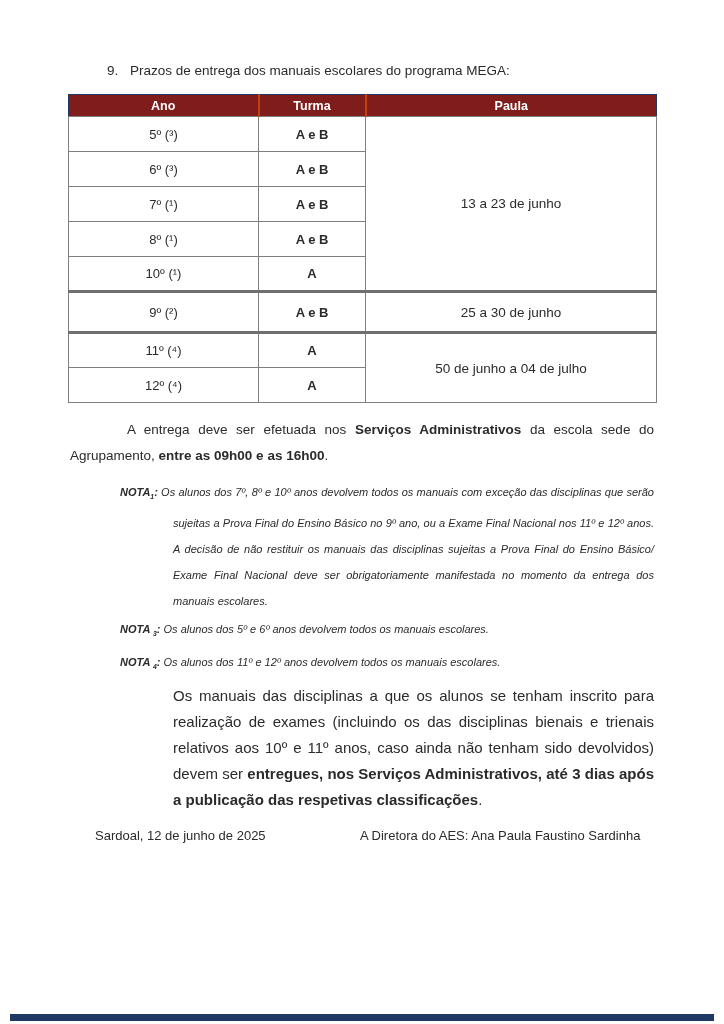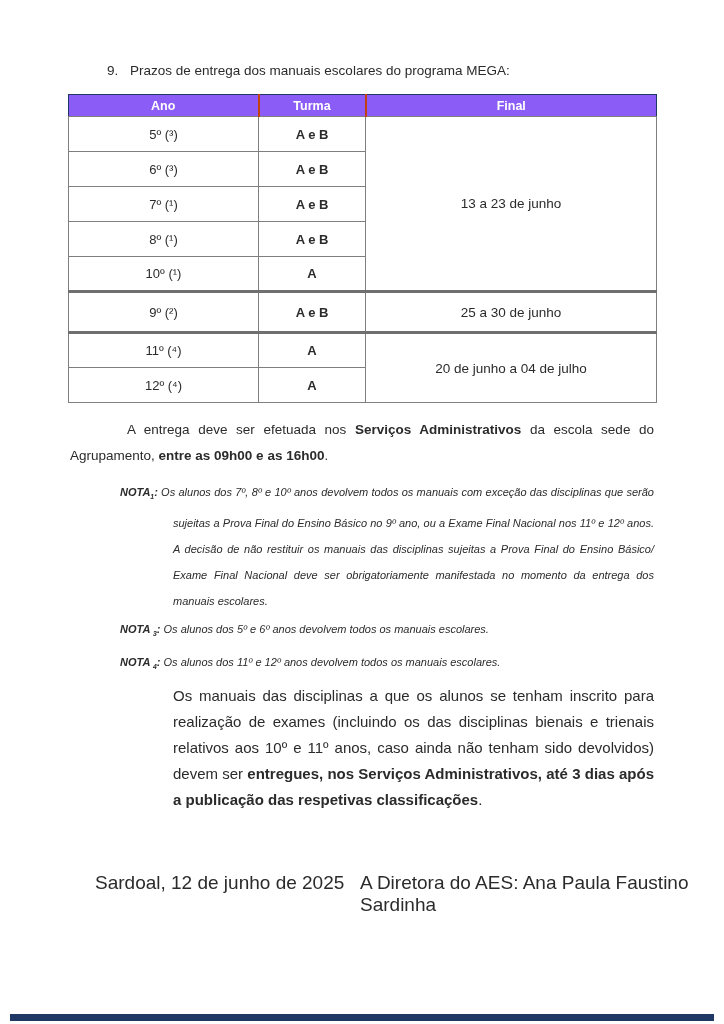--- a/index.html
+++ b/index.html
@@ -8,21 +8,21 @@
     position:relative; width:724px; height:1024px; background:#ffffff;
     font-family:"Liberation Sans", sans-serif; color:#2b2b2b; overflow:hidden;
   }
   
   .heading { margin:62px 68px 0 107px; font-size:13.5px; line-height:18px; }
   .hnum { display:inline-block; width:23px; }
   
   table.mega { border-collapse:collapse; margin:14px 0 0 68px; table-layout:fixed; }
   table.mega th, table.mega td { border:1px solid #7f7f7f; text-align:center; vertical-align:middle; }
   table.mega th {
-    background:#8b5cf6; color:#ffffff; font-size:12.5px; font-weight:bold;
+    background:#7f1d1d; color:#ffffff; font-size:12.5px; font-weight:bold;
     height:22px; border-color:#1f3864; border-bottom-color:#7f7f7f;
   }
   table.mega th + th { border-left:2px solid #c2410c; }
   col.c-ano { width:190px; } col.c-turma { width:107px; } col.c-data { width:291px; }
   td.ano { font-size:13px; height:35px; }
   td.turma { font-size:13px; font-weight:bold; }
   td.dcell { font-size:13.5px; }
   tr.grp td { border-top:3px solid #6f6f6f; }
   tr.r9 td.ano { height:41px; }
   
@@ -35,21 +35,21 @@
     margin:0 70px 2px 120px; padding-left:53px; text-indent:-53px;
     font-size:11px; line-height:26px; text-align:justify;font-style:italic;
   }
   .nota.gap { }
   .para2 {
     margin:2px 70px 0 173px; font-size:15px; line-height:26px; text-align:justify;
   }
   .b { font-weight:bold; }
   .sub { vertical-align:sub; font-size:0.62em; }
   
-  .footer { position:absolute; top:872px; left:0; width:724px; height:20px; font-size:19px; }
+  .footer { position:absolute; top:828px; left:0; width:724px; height:20px; font-size:13px; }
   .footer .place { position:absolute; left:95px; }
   .footer .sig { position:absolute; left:360px; }
   .bottom-bar { position:absolute; left:10px; right:10px; bottom:3px; height:7px; background:#1f3864; }
 </style>
 </head>
 <body>
 
 <div class="page">
 
   <div class="heading">
@@ -59,21 +59,21 @@
   <table class="mega">
     <colgroup>
         <col class="c-ano">
         <col class="c-turma">
         <col class="c-data">
       </colgroup>
     <thead>
       <tr>
         <th>Ano</th>
         <th>Turma</th>
-        <th>Final</th>
+        <th>Paula</th>
       </tr>
     </thead>
     <tbody>
       <tr>
         <td class="ano">5º (³)</td>
         <td class="turma">A e B</td>
         <td class="dcell" rowspan="5">13 a 23 de junho</td>
       </tr>
       <tr>
         <td class="ano">6º (³)</td>
@@ -92,21 +92,21 @@
         <td class="turma">A</td>
       </tr>
       <tr class="grp r9">
         <td class="ano">9º (²)</td>
         <td class="turma">A e B</td>
         <td class="dcell">25 a 30 de junho</td>
       </tr>
       <tr class="grp">
         <td class="ano">11º (⁴)</td>
         <td class="turma">A</td>
-        <td class="dcell" rowspan="2">20 de junho a 04 de julho</td>
+        <td class="dcell" rowspan="2">50 de junho a 04 de julho</td>
       </tr>
       <tr>
         <td class="ano">12º (⁴)</td>
         <td class="turma">A</td>
       </tr>
     </tbody>
   </table>
 
   <p class="para1"><span>A entrega deve ser efetuada nos </span><span class="b">Serviços Administrativos</span><span> da escola sede do Agrupamento, </span><span class="b">entre as 09h00 e as 16h00</span><span>.</span></p>
 

